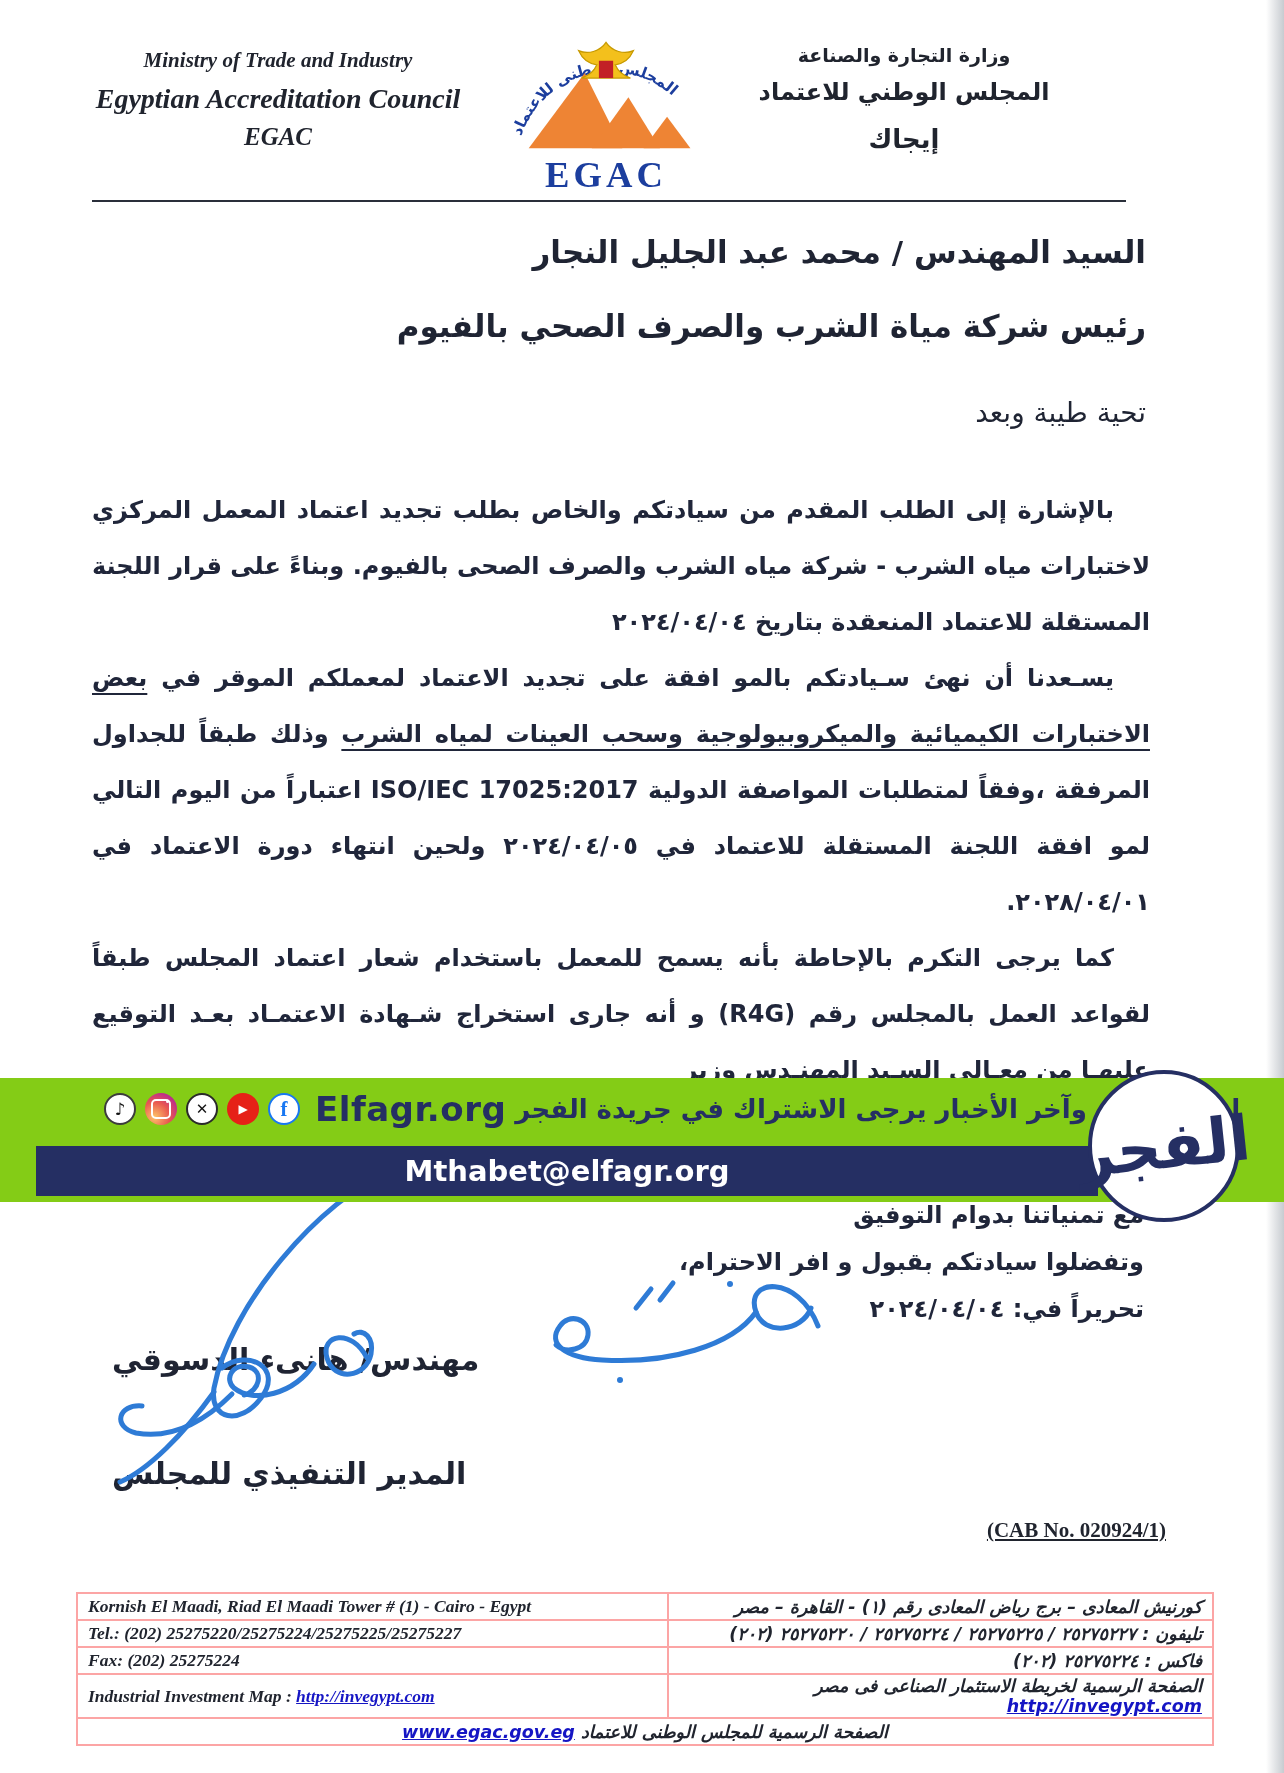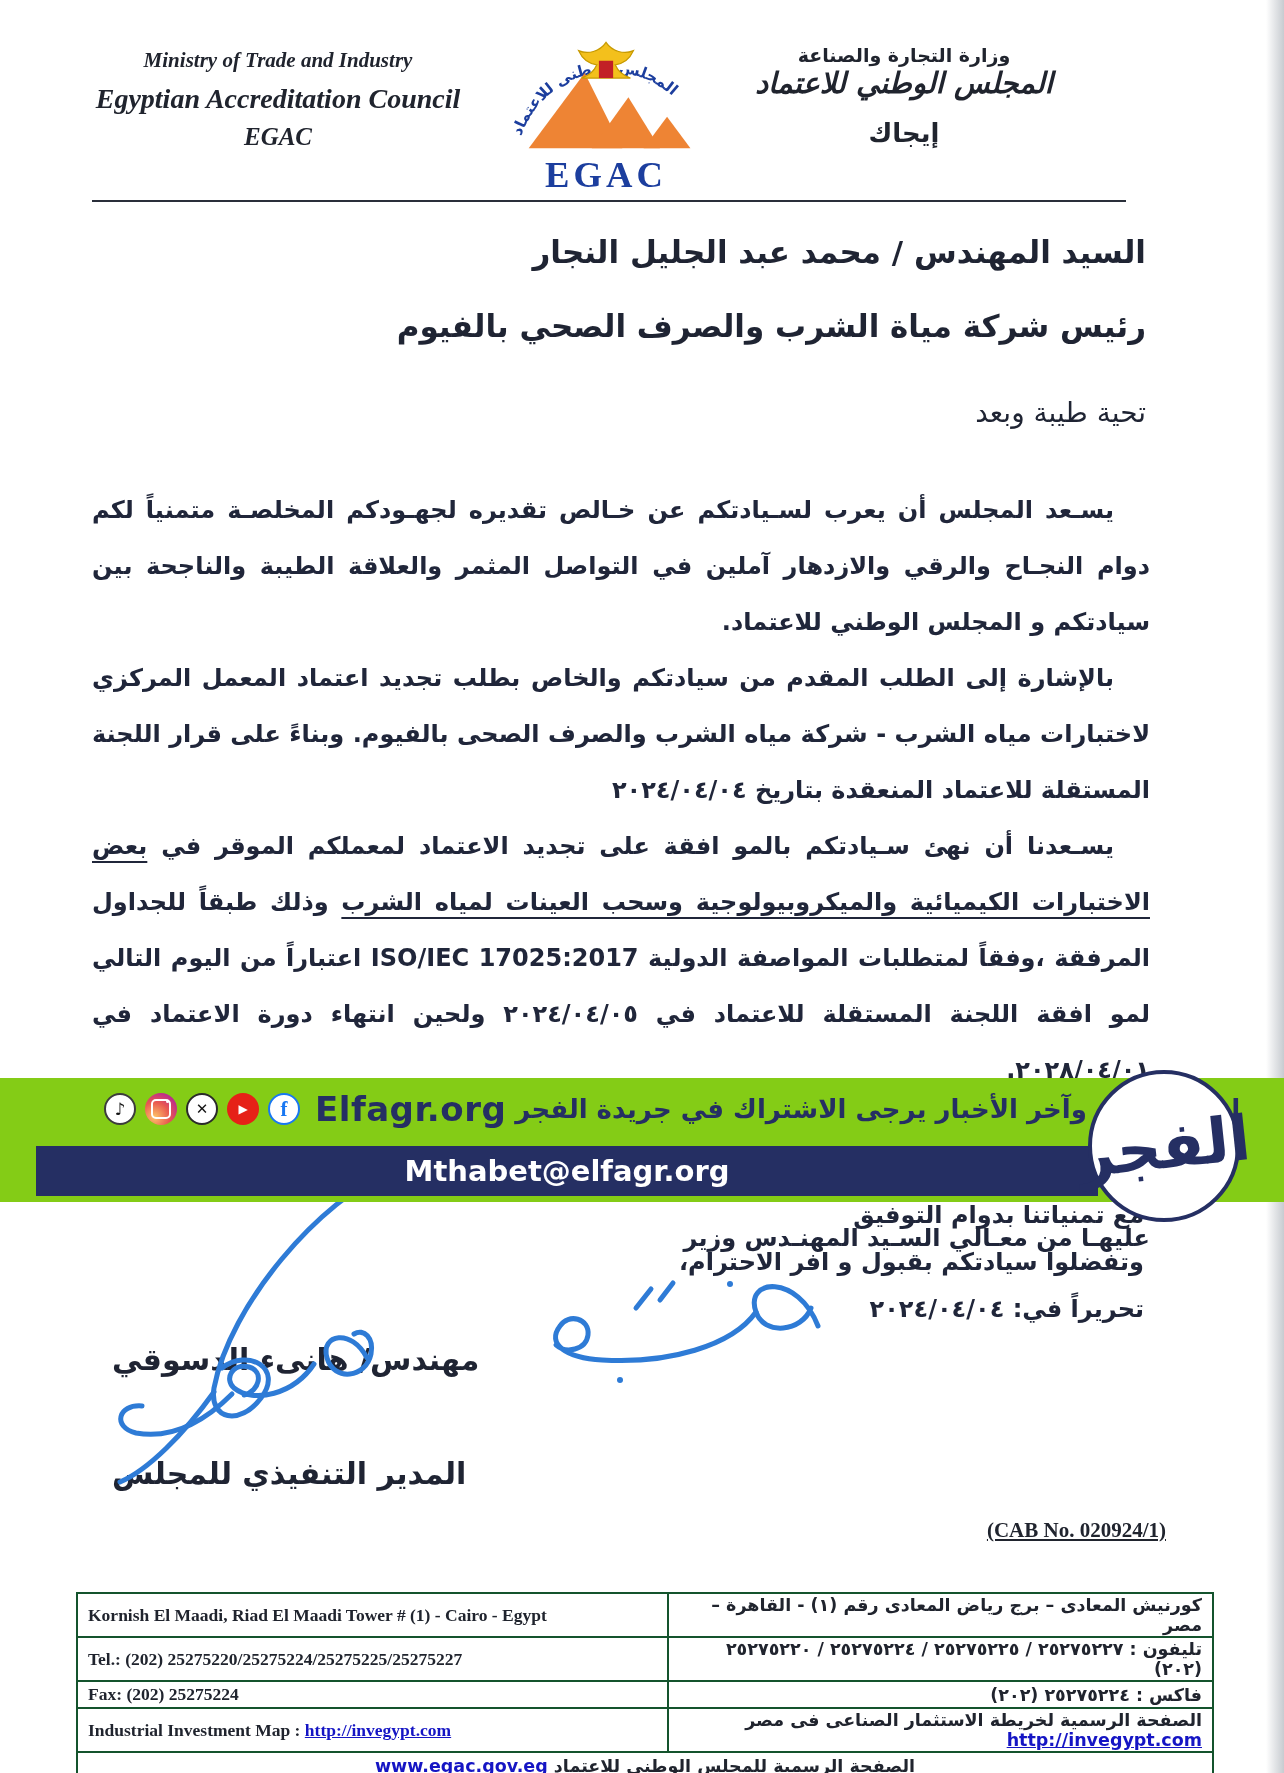--- a/index.html
+++ b/index.html
@@ -16,21 +16,21 @@
   .hdr-left { position:absolute; left:88px; top:48px; width:380px; text-align:center;
     font-family:"Liberation Serif", serif; font-style:italic; font-weight:bold; color:#20242e; }
   .hdr-left .l1 { font-size:21px; }
   .hdr-left .l2 { font-size:28px; margin-top:10px;font-style:italic; }
   .hdr-left .l3 { font-size:25px; margin-top:8px; }
 
   .hdr-logo { position:absolute; left:498px; top:16px; width:214px; }
 
   .hdr-right { position:absolute; left:704px; top:44px; width:400px; text-align:center; direction:rtl; color:#20242e; }
   .hdr-right .l1 { font-size:19px; font-weight:700; }
-  .hdr-right .l2 { font-size:29px; font-weight:700; margin-top:0;font-style:italic; }
+  .hdr-right .l2 { font-size:24px; font-weight:700; margin-top:12px; }
   .hdr-right .l3 { font-size:26px; font-weight:700; margin-top:18px; }
 
   .rule { position:absolute; left:92px; top:200px; width:1034px; border-top:2.5px solid #2a2f3a; }
 
   
   .recipient { position:absolute; left:92px; right:138px; top:234px; direction:rtl; text-align:right; }
   .recipient .r1 { font-size:31px; font-weight:700; }
   .recipient .r2 { font-size:31px; font-weight:700; margin-top:38px; }
   .recipient .greet { font-size:28px; font-weight:400; margin-top:52px; }
 
@@ -73,21 +73,21 @@
   
   .sig-name { position:absolute; left:112px; top:1342px; font-size:30px; font-weight:700; direction:rtl; z-index:2; }
   .sig-title { position:absolute; left:112px; top:1456px; font-size:30px; font-weight:700; direction:rtl; z-index:2; }
   .sig-svg { position:absolute; z-index:3; }
   .cab { position:absolute; right:118px; top:1518px; font-family:"Liberation Serif", serif;
     font-size:21px; font-weight:700; text-decoration:underline; color:#20242e; }
 
   
   .footer-table { position:absolute; left:76px; top:1592px; width:1138px; border-collapse:collapse;
     font-size:17.5px; font-weight:700; color:#20242e; }
-  .footer-table td { border:2px solid #14532d; padding:1px 10px; height:27px; }
+  .footer-table td { border:2px solid #fca5a5; padding:1px 10px; height:27px;font-style:italic; }
   .footer-table td.en { font-family:"Liberation Serif", serif; text-align:left; width:52%; }
   .footer-table td.ar { direction:rtl; text-align:right; width:48%; }
   .footer-table td.span { text-align:center; direction:rtl; }
   .flink { color:#1515c4; text-decoration:underline; font-weight:700; }
 </style>
 </head>
 <body>
 
 <div class="page">
 
@@ -124,21 +124,20 @@
 
   <div class="rule"></div>
 
   <div class="recipient">
     <div class="r1">السيد المهندس / محمد عبد الجليل النجار</div>
     <div class="r2">رئيس شركة مياة الشرب والصرف الصحي بالفيوم</div>
     <div class="greet">تحية طيبة وبعد</div>
   </div>
 
   <div class="letter-body">
-    <p>يسـعد المجلس أن يعرب لسـيادتكم عن خـالص تقديره لجهـودكم المخلصـة متمنياً لكم دوام النجـاح والرقي والازدهار آملين في التواصل المثمر والعلاقة الطيبة والناجحة بين سيادتكم و المجلس الوطني للاعتماد.</p>
     <p>بالإشارة إلى الطلب المقدم من سيادتكم والخاص بطلب تجديد اعتماد المعمل المركزي لاختبارات مياه الشرب - شركة مياه الشرب والصرف الصحى بالفيوم. وبناءً على قرار اللجنة المستقلة للاعتماد المنعقدة بتاريخ ٢٠٢٤/٠٤/٠٤</p>
     <p><span>يسـعدنا أن نهئ سـيادتكم بالمو افقة على تجديد الاعتماد لمعملكم الموقر في </span><span class="u">بعض الاختبارات الكيميائية والميكروبيولوجية وسحب العينات لمياه الشرب</span><span> وذلك طبقاً للجداول المرفقة ،وفقاً لمتطلبات المواصفة الدولية </span><span class="latin">ISO/IEC 17025:2017</span><span> اعتباراً من اليوم التالي لمو افقة اللجنة المستقلة للاعتماد في ٢٠٢٤/٠٤/٠٥ ولحين انتهاء دورة  الاعتماد في ٢٠٢٨/٠٤/٠١.</span></p>
     <p>كما يرجى التكرم بالإحاطة بأنه يسمح للمعمل باستخدام شعار اعتماد المجلس طبقاً لقواعد العمل بالمجلس رقم (R4G) و أنه جارى استخراج شـهادة الاعتمـاد بعـد التوقيع عليهـا من معـالي السـيد المهنـدس وزير</p>
   </div>
 
   <div class="watermark">
     <div class="wm-row1">
       <span class="sicon tiktok"></span>
       <span class="sicon insta"></span>
       <span class="sicon xic"></span>

